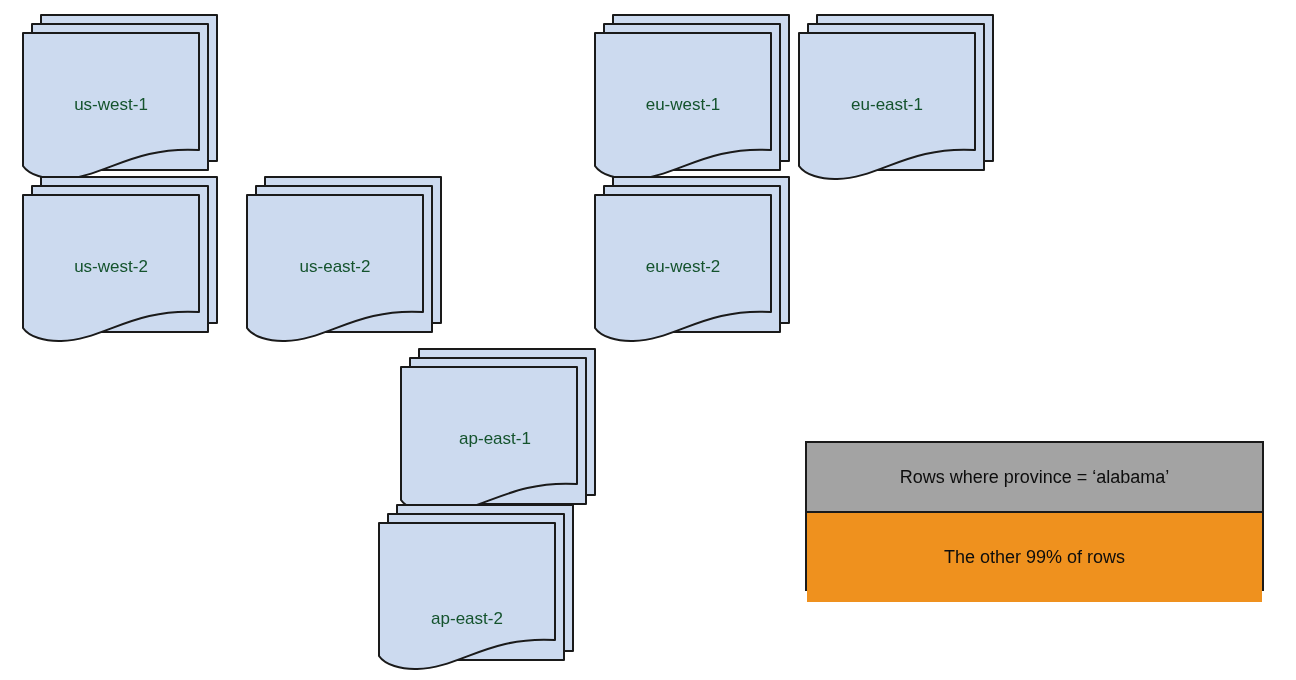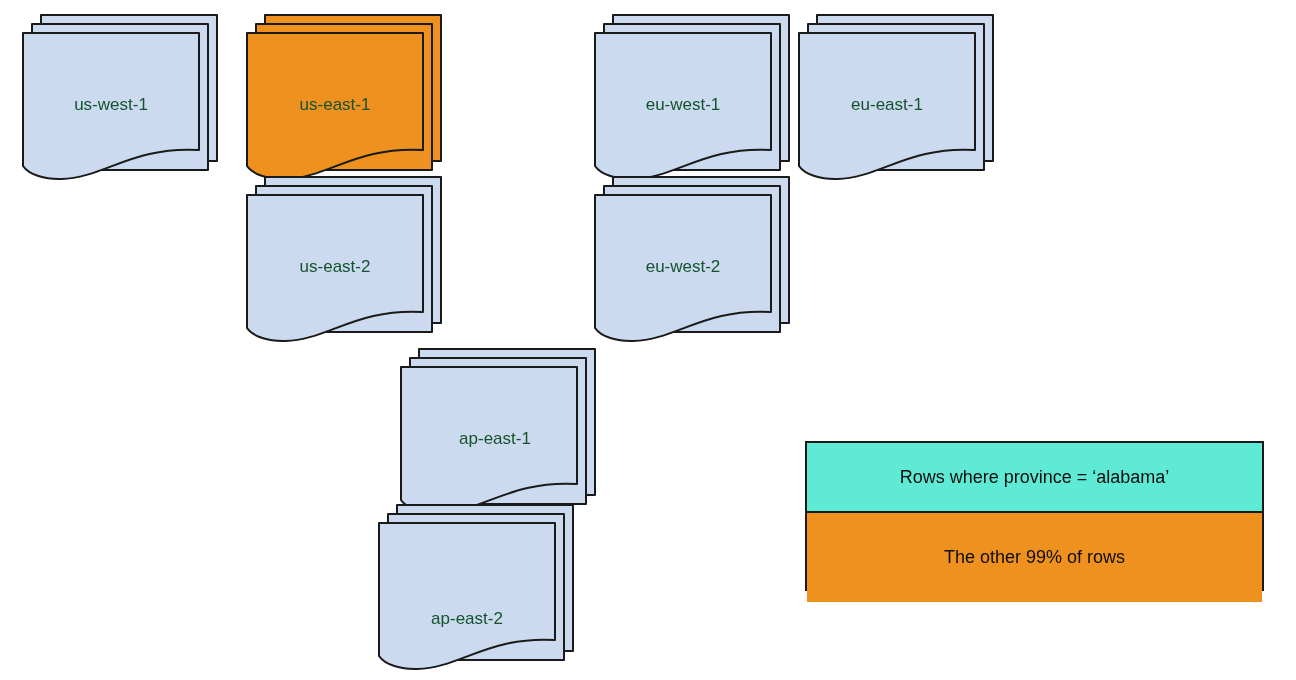--- a/index.html
+++ b/index.html
@@ -75,34 +75,20 @@
         </g>
         <g transform="translate(10,10)">
           <path d="M 1 1 L 177 1 L 177 147 L 1 147 Z" fill="#ccdaef" stroke="#1a1a1a" stroke-width="2" stroke-linejoin="round"></path>
         </g>
         <g transform="translate(1,19)">
           <path d="M 1 1 L 177 1 L 177 118 C 110.36 114 81.88000000000001 146 39.160000000000004 147 C 23.14 147.5 7.12 143 1 134 Z" fill="#ccdaef" stroke="#1a1a1a" stroke-width="2" stroke-linejoin="round"></path>
         </g>
       </svg>
       <div class="stack-label" style="top: 83px; left: 0px; width: 180px;">us-west-1</div>
     </div>
-    <div class="stack" style="left: 245px; top: 13px; width: 200px; height: 170px;">
-      <svg width="200" height="170" viewBox="0 0 200 170">
-        <g transform="translate(19,1)">
-          <path d="M 1 1 L 177 1 L 177 147 L 1 147 Z" fill="#ef911e" stroke="#1a1a1a" stroke-width="2" stroke-linejoin="round"></path>
-        </g>
-        <g transform="translate(10,10)">
-          <path d="M 1 1 L 177 1 L 177 147 L 1 147 Z" fill="#ef911e" stroke="#1a1a1a" stroke-width="2" stroke-linejoin="round"></path>
-        </g>
-        <g transform="translate(1,19)">
-          <path d="M 1 1 L 177 1 L 177 118 C 110.36 114 81.88000000000001 146 39.160000000000004 147 C 23.14 147.5 7.12 143 1 134 Z" fill="#ef911e" stroke="#1a1a1a" stroke-width="2" stroke-linejoin="round"></path>
-        </g>
-      </svg>
-      <div class="stack-label" style="top: 83px; left: 0px; width: 180px;">us-east-1</div>
-    </div>
     <div class="stack" style="left: 593px; top: 13px; width: 200px; height: 170px;">
       <svg width="200" height="170" viewBox="0 0 200 170">
         <g transform="translate(19,1)">
           <path d="M 1 1 L 177 1 L 177 147 L 1 147 Z" fill="#ccdaef" stroke="#1a1a1a" stroke-width="2" stroke-linejoin="round"></path>
         </g>
         <g transform="translate(10,10)">
           <path d="M 1 1 L 177 1 L 177 147 L 1 147 Z" fill="#ccdaef" stroke="#1a1a1a" stroke-width="2" stroke-linejoin="round"></path>
         </g>
         <g transform="translate(1,19)">
           <path d="M 1 1 L 177 1 L 177 118 C 110.36 114 81.88000000000001 146 39.160000000000004 147 C 23.14 147.5 7.12 143 1 134 Z" fill="#ccdaef" stroke="#1a1a1a" stroke-width="2" stroke-linejoin="round"></path>
@@ -116,20 +102,34 @@
           <path d="M 1 1 L 177 1 L 177 147 L 1 147 Z" fill="#ccdaef" stroke="#1a1a1a" stroke-width="2" stroke-linejoin="round"></path>
         </g>
         <g transform="translate(10,10)">
           <path d="M 1 1 L 177 1 L 177 147 L 1 147 Z" fill="#ccdaef" stroke="#1a1a1a" stroke-width="2" stroke-linejoin="round"></path>
         </g>
         <g transform="translate(1,19)">
           <path d="M 1 1 L 177 1 L 177 118 C 110.36 114 81.88000000000001 146 39.160000000000004 147 C 23.14 147.5 7.12 143 1 134 Z" fill="#ccdaef" stroke="#1a1a1a" stroke-width="2" stroke-linejoin="round"></path>
         </g>
       </svg>
       <div class="stack-label" style="top: 83px; left: 0px; width: 180px;">eu-east-1</div>
+    </div>
+    <div class="stack" style="left: 21px; top: 175px; width: 200px; height: 170px;">
+      <svg width="200" height="170" viewBox="0 0 200 170">
+        <g transform="translate(19,1)">
+          <path d="M 1 1 L 177 1 L 177 147 L 1 147 Z" fill="#ccdaef" stroke="#1a1a1a" stroke-width="2" stroke-linejoin="round"></path>
+        </g>
+        <g transform="translate(10,10)">
+          <path d="M 1 1 L 177 1 L 177 147 L 1 147 Z" fill="#ccdaef" stroke="#1a1a1a" stroke-width="2" stroke-linejoin="round"></path>
+        </g>
+        <g transform="translate(1,19)">
+          <path d="M 1 1 L 177 1 L 177 118 C 110.36 114 81.88000000000001 146 39.160000000000004 147 C 23.14 147.5 7.12 143 1 134 Z" fill="#ccdaef" stroke="#1a1a1a" stroke-width="2" stroke-linejoin="round"></path>
+        </g>
+      </svg>
+      <div class="stack-label" style="top: 83px; left: 0px; width: 180px;">us-west-2</div>
     </div>
     <div class="stack" style="left: 245px; top: 175px; width: 200px; height: 170px;">
       <svg width="200" height="170" viewBox="0 0 200 170">
         <g transform="translate(19,1)">
           <path d="M 1 1 L 177 1 L 177 147 L 1 147 Z" fill="#ccdaef" stroke="#1a1a1a" stroke-width="2" stroke-linejoin="round"></path>
         </g>
         <g transform="translate(10,10)">
           <path d="M 1 1 L 177 1 L 177 147 L 1 147 Z" fill="#ccdaef" stroke="#1a1a1a" stroke-width="2" stroke-linejoin="round"></path>
         </g>
         <g transform="translate(1,19)">
@@ -174,20 +174,20 @@
         <g transform="translate(10,10)">
           <path d="M 1 1 L 177 1 L 177 147 L 1 147 Z" fill="#ccdaef" stroke="#1a1a1a" stroke-width="2" stroke-linejoin="round"></path>
         </g>
         <g transform="translate(1,19)">
           <path d="M 1 1 L 177 1 L 177 118 C 110.36 114 81.88000000000001 146 39.160000000000004 147 C 23.14 147.5 7.12 143 1 134 Z" fill="#ccdaef" stroke="#1a1a1a" stroke-width="2" stroke-linejoin="round"></path>
         </g>
       </svg>
       <div class="stack-label" style="top: 83px; left: 0px; width: 180px; margin-top: 24px;">ap-east-2</div>
     </div>
     <div class="legend" style="left: 805px; top: 441px; width: 459px; height: 150px;">
-      <div class="legend-row top" style="background: #5eead4;">
+      <div class="legend-row top" style="background: #a3a3a3;">
         <span>Rows where province = ‘alabama’</span>
       </div>
       <div class="legend-row bottom" style="background: rgb(239, 145, 30);">
         <span>The other 99% of rows</span>
       </div>
     </div>
   </div>
 
 </body></html>

